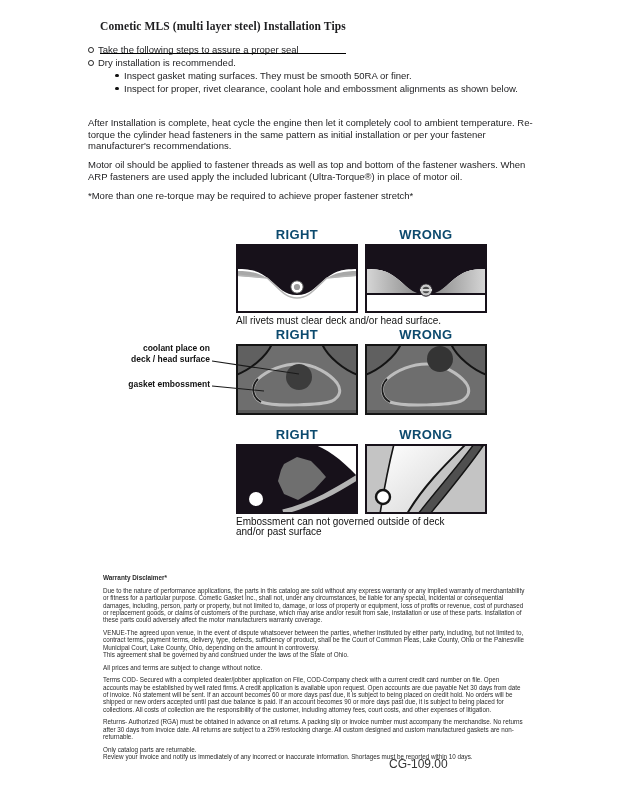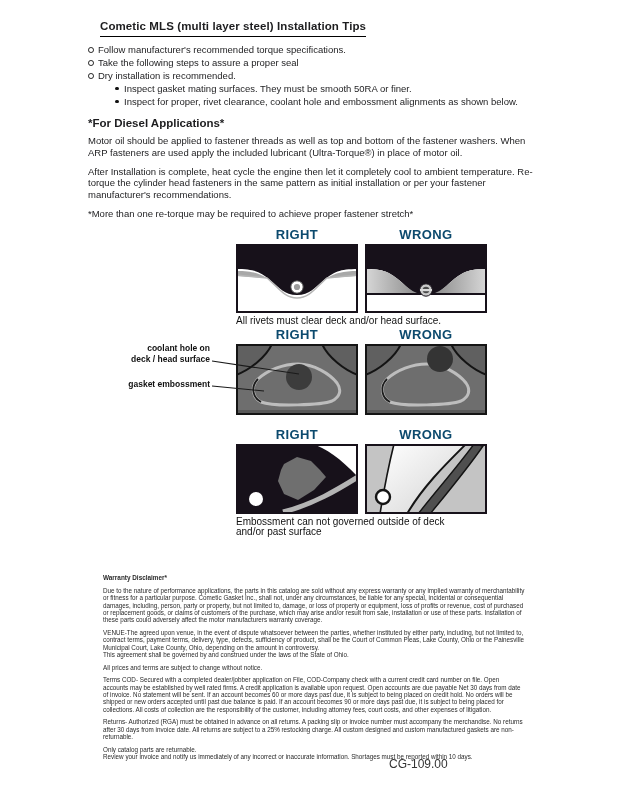--- a/index.html
+++ b/index.html
@@ -7,22 +7,22 @@
     position:relative; width:618px; height:800px; margin:0 auto;
     background:#ffffff; overflow:hidden;
     font-family:"Liberation Sans", sans-serif; color:#1d1d1f;
   }
   .abs { position:absolute; }
 
   
   .title {
     top:20px; left:100px;
     font-size:11.5px; font-weight:bold;
-    border-bottom:1.6px solid #000; padding-bottom:4px;
-    display:inline-block; letter-spacing:0.1px;
+    border-bottom:1.6px solid #000; padding-bottom:21px;
+    display:inline-block; letter-spacing:0.1px;font-family:Liberation Serif, serif;
   }
 
   
   .bullets { top:43px; left:88px; width:470px; font-size:9.5px; line-height:13px; }
   .bullet { position:relative; padding-left:10px; }
   .bullet::before {
     content:""; position:absolute; left:0; top:4px;
     width:3.8px; height:3.8px; border:1px solid #222; border-radius:50%;
   }
   .subbullet { position:relative; padding-left:9px; margin-left:27px; }
@@ -72,31 +72,29 @@
   .footer-code { top:757px; left:389px; font-size:12px; color:#333; }
 </style>
 </head>
 <body>
 
 <div class="page">
 
   <div class="abs title">Cometic MLS (multi layer steel) Installation Tips</div>
 
   <div class="abs bullets">
-    <div class="bullet">Follow manufacturer's recommended torque specifications.</div>
     <div class="bullet">Take the following steps to assure a proper seal</div>
     <div class="bullet">Dry installation is recommended.</div>
     <div class="subbullet">Inspect gasket mating surfaces.  They must be smooth 50RA or finer.</div>
     <div class="subbullet">Inspect for proper, rivet clearance, coolant hole and embossment alignments as shown below.</div>
   </div>
 
   <div class="abs diesel">
-    <div class="h">*For Diesel Applications*</div>
+    <p>After Installation is complete, heat cycle the engine then let it completely cool to ambient temperature. Re-torque the cylinder head fasteners in the same pattern as initial installation or per your fastener manufacturer's recommendations.</p>
     <p>Motor oil should be applied to fastener threads as well as top and bottom of the fastener washers. When ARP fasteners are used apply the included lubricant (Ultra-Torque®) in place of motor oil.</p>
-    <p>After Installation is complete, heat cycle the engine then let it completely cool to ambient temperature. Re-torque the cylinder head fasteners in the same pattern as initial installation or per your fastener manufacturer's recommendations.</p>
     <p>*More than one re-torque may be required to achieve proper fastener stretch*</p>
   </div>
 
   <div class="figure fig1">
     <div class="fig-labels">
       <span>RIGHT</span>
       <span>WRONG</span>
     </div>
     <div class="fig-boxes">
       <svg width="122" height="69" viewBox="0 0 122 69">
@@ -162,21 +160,21 @@
         <path d="M25,58 C17,54 14,43 22,35 C32,26 47,20 62,20 C78,20 94,30 101,39 C106,46 104,53 96,57 C86,61 38,63 25,58 Z" fill="none" stroke="#bdbdbd" stroke-width="3"></path>
         <path d="M25,58 C17,54 14,43 22,35" stroke="#1d1d1d" stroke-width="1.8" fill="none"></path>
         <circle cx="75" cy="15" r="13" fill="#343434"></circle>
         <rect y="66" width="122" height="5" fill="#595959"></rect>
         <rect x="0" y="0" width="122" height="71" fill="none" stroke="#151515" stroke-width="4"></rect>
       </svg>
     </div>
   </div>
 
   <div class="callout callout1">
-    <div>coolant hole on</div>
+    <div>coolant place on</div>
     <div>deck / head surface</div>
   </div>
   <div class="callout callout2">gasket embossment</div>
   <svg class="leader-overlay" width="618" height="800" viewBox="0 0 618 800">
     <line x1="212" y1="361" x2="299" y2="374" stroke="#1a1a1a" stroke-width="1.1"></line>
     <line x1="212" y1="386" x2="264" y2="391" stroke="#1a1a1a" stroke-width="1.1"></line>
   </svg>
 
   <div class="figure fig3">
     <div class="fig-labels">

